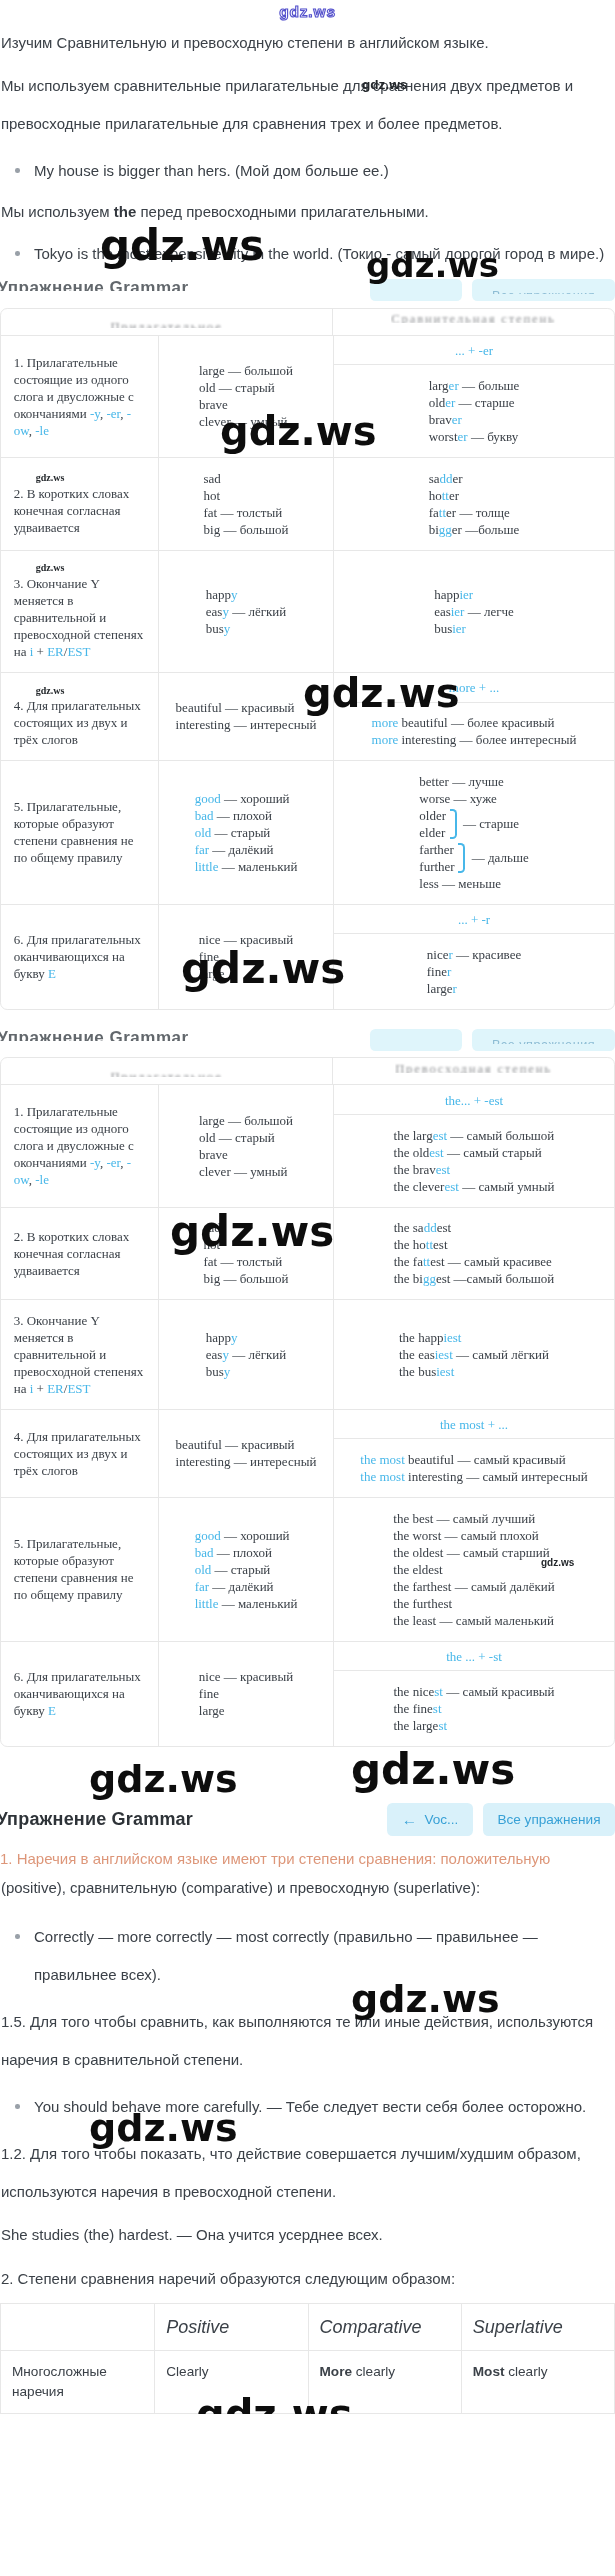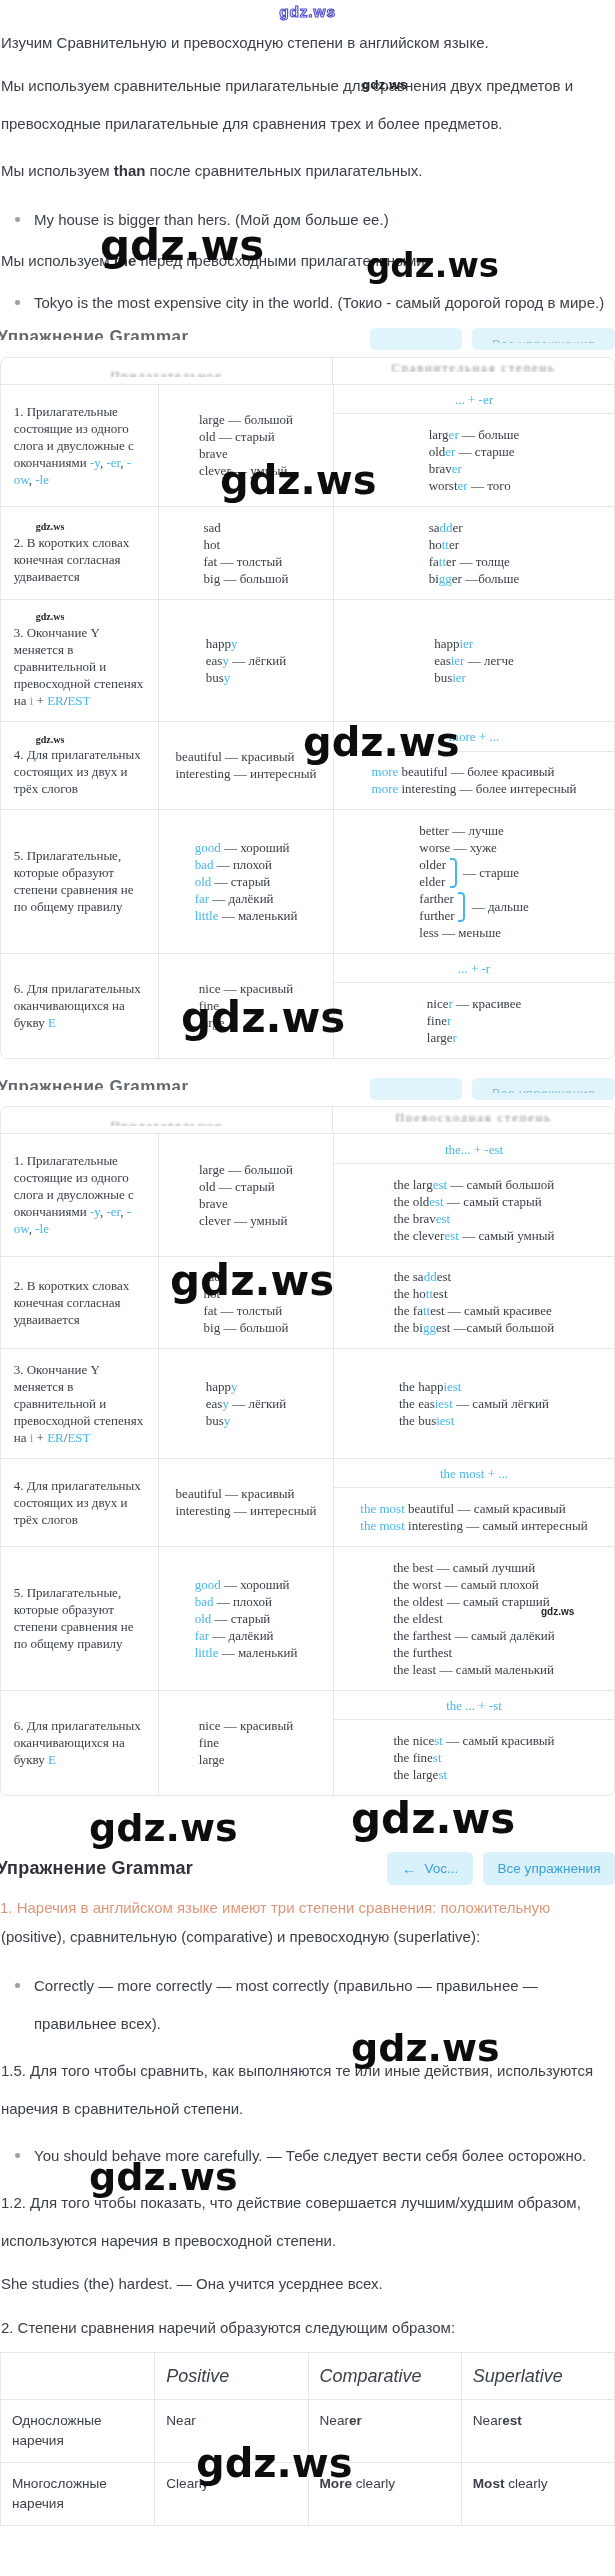--- a/index.html
+++ b/index.html
@@ -184,21 +184,20 @@
 
   <div class="logo">gdz.ws</div>
 
   <div class="section">
     <span class="wmsm" style="left:362px;top:54px;font-size:13.6px;font-weight:700;">gdz.ws</span>
     <span class="wm" style="left:100px;top:201px;font-size:42px;">gdz.ws</span>
     <span class="wm" style="left:366px;top:224px;font-size:34px;">gdz.ws</span>
 
     <p class="para mb6">Изучим Сравнительную и превосходную степени в английском языке.</p>
     <p class="para mb10">Мы используем сравнительные прилагательные для сравнения двух предметов и превосходные прилагательные для сравнения трех и более предметов.</p>
-    <p class="para mb12"><span>Мы используем </span><b>than</b><span> после сравнительных прилагательных.</span></p>
     <p class="bullet mb4">My house is bigger than hers. (Мой дом больше ее.)</p>
     <p class="para mb4"><span>Мы используем </span><b>the</b><span> перед превосходными прилагательными.</span></p>
     <p class="bullet">Tokyo is the most expensive city in the world. (Токио - самый дорогой город в мире.)</p>
   </div>
 
   <div class="section" style="margin-top:3.6px;">
     <span class="wm" style="left:220px;top:134px;font-size:40px;">gdz.ws</span>
     <span class="wm" style="left:303px;top:396px;font-size:40px;">gdz.ws</span>
     <span class="wm" style="left:181px;top:671px;font-size:42px;">gdz.ws</span>
 
@@ -240,21 +239,21 @@
               <div class="g-line"><span>clever — умный</span></div>
             </div>
           </div>
           <div class="g-c3">
             <div class="g-sub">... + -er</div>
             <div class="g-c3w">
               <div class="g-block">
                 <div class="g-line"><span>larg</span><span class="c-b">er</span><span> — больше</span></div>
                 <div class="g-line"><span>old</span><span class="c-b">er</span><span>  — старше</span></div>
                 <div class="g-line"><span>brav</span><span class="c-b">er</span></div>
-                <div class="g-line"><span>worst</span><span class="c-b">er</span><span> — того</span></div>
+                <div class="g-line"><span>worst</span><span class="c-b">er</span><span> — букву</span></div>
               </div>
             </div>
           </div>
         </div>
         <div class="g-row">
           <div class="g-c1">
             <div class="cellwm">gdz.ws</div>
             <div><span>2. В коротких словах конечная согласная удваивается</span></div>
           </div>
           <div class="g-c2">
@@ -583,26 +582,20 @@
 
     <div class="atable" id="atable">
       <span class="wm" style="left:195px;top:90px;font-size:40px;">gdz.ws</span>
     <div class="a-row a-head">
           <div class="a-cell"></div>
           <div class="a-cell">Positive</div>
           <div class="a-cell">Comparative</div>
           <div class="a-cell">Superlative</div>
         </div>
         <div class="a-row">
-          <div class="a-cell">Односложные наречия</div>
-          <div class="a-cell"><span>Near</span></div>
-          <div class="a-cell"><span>Near</span><span style="font-weight: 700;">er</span></div>
-          <div class="a-cell"><span>Near</span><span style="font-weight: 700;">est</span></div>
-        </div>
-        <div class="a-row">
           <div class="a-cell">Многосложные наречия</div>
           <div class="a-cell"><span>Clearly</span></div>
           <div class="a-cell"><span style="font-weight: 700;">More</span><span> clearly</span></div>
           <div class="a-cell"><span style="font-weight: 700;">Most</span><span> clearly</span></div>
         </div>
       </div>
   </div>
 
 </div>
 

